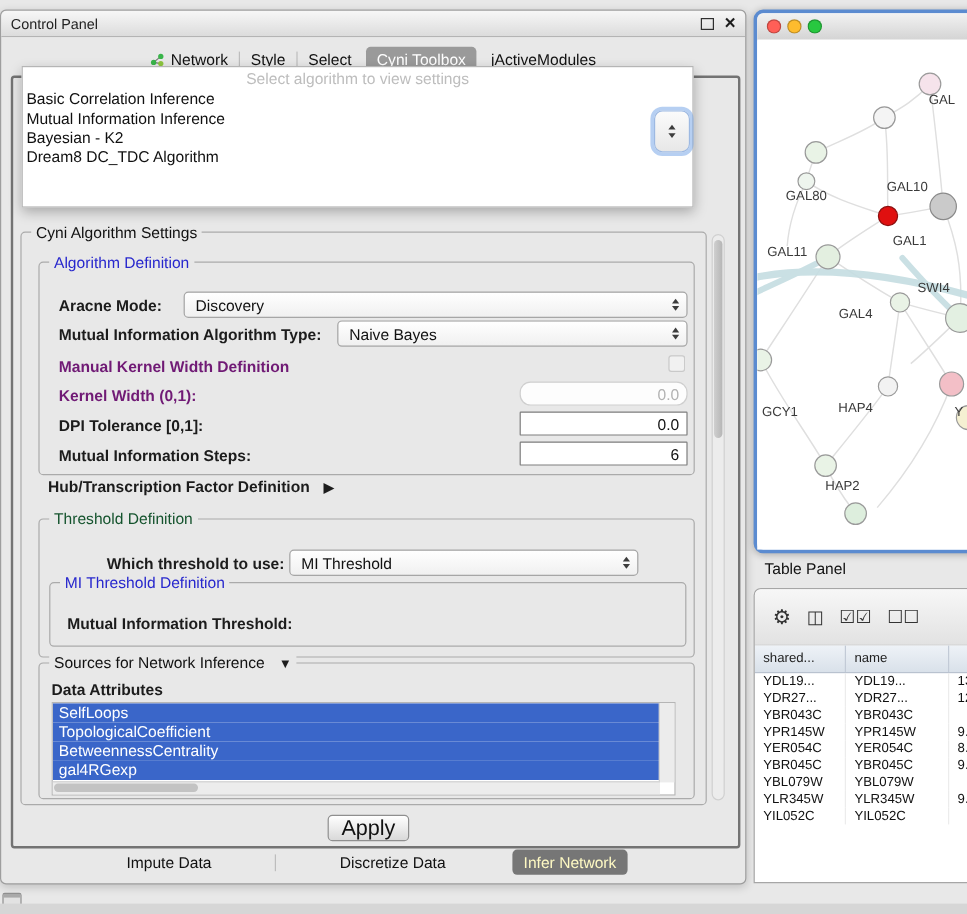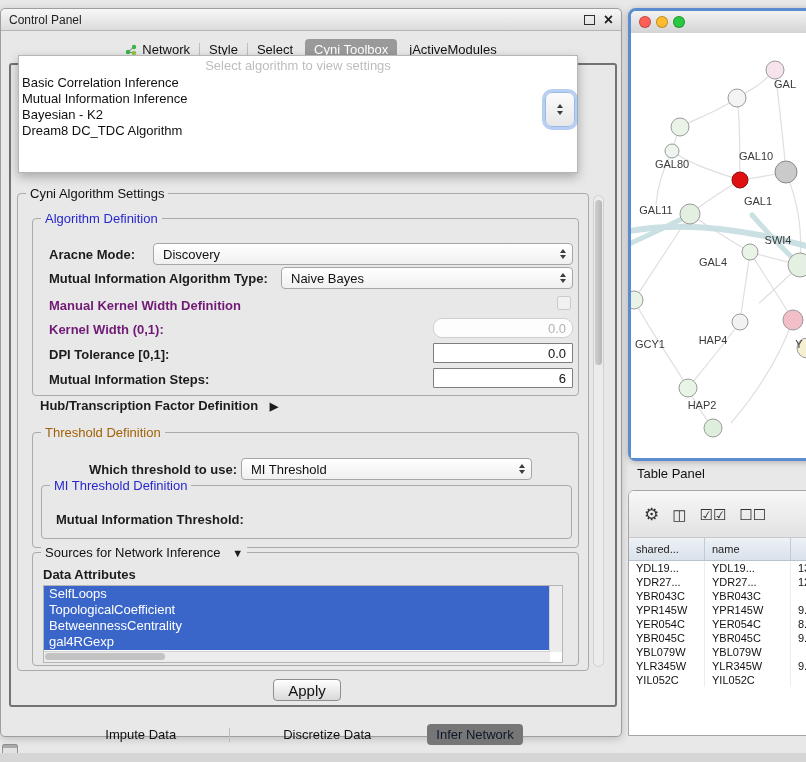--- a/index.html
+++ b/index.html
@@ -22,21 +22,21 @@
   .tab.active{background:#9a9a9a;color:#fff;border-radius:4px;margin:0 3px;}
   .tabsep{width:1px;height:14px;background:#bdbdbd;}
 
   .content{position:absolute;left:8px;top:54px;width:604px;height:640px;border:2px solid #737373;
        border-radius:3px;background:#e8e8e8;}
 
   .group{position:absolute;border:1px solid #aaaaaa;border-radius:4px;}
   .group-title{position:absolute;top:-8px;left:8px;background:#e8e8e8;padding:0 4px;font-size:13px;
        color:#111;white-space:nowrap;}
   .group-title.blue{color:#2727cd;}
-  .group-title.green{color:#a16207;}
+  .group-title.green{color:#14532d;}
 
   #cyni-group{left:6px;top:128px;width:570px;height:476px;}
   #alg-group{left:14px;top:24px;width:545px;height:176px;}
   #thr-group{left:14px;top:238px;width:545px;height:114px;}
   #mi-subgroup{position:absolute;left:8px;top:52px;width:529px;height:52px;border:1px solid #aaa;border-radius:4px;}
   #src-group{left:14px;top:358px;width:545px;height:112px;}
 
   .row-label{position:absolute;font-size:13px;font-weight:bold;color:#1c1c1c;white-space:nowrap;}
   .row-label.disabled{color:#701a75;}
   .plain-label{position:absolute;font-size:13px;font-weight:bold;color:#1c1c1c;white-space:nowrap;}
@@ -68,26 +68,26 @@
   .vscroll{position:absolute;right:0;top:0;bottom:10px;width:12px;background:#ececec;border-left:1px solid #d2d2d2;}
   .hscroll{position:absolute;left:0;bottom:0;right:12px;height:10px;background:#ececec;border-top:1px solid #d2d2d2;}
   .hthumb{position:absolute;left:1px;top:1px;width:120px;height:7px;background:#c3c3c3;border-radius:4px;}
 
   .settings-scroll{position:absolute;left:582px;top:130px;width:11px;height:472px;background:#ececec;
        border:1px solid #d0d0d0;border-radius:6px;box-sizing:border-box;}
   .settings-thumb{position:absolute;left:1px;right:1px;top:4px;height:165px;background:linear-gradient(90deg,#cfcfcf,#b6b6b6);
        border-radius:5px;}
 
   .apply-btn{position:absolute;left:262px;top:614px;width:68px;height:22px;background:linear-gradient(#ffffff,#d9d9d9);
-       border:1px solid #8f8f8f;border-radius:4px;box-sizing:border-box;font-size:15px;color:#111;
+       border:1px solid #8f8f8f;border-radius:4px;box-sizing:border-box;font-size:18px;color:#111;
        display:flex;align-items:center;justify-content:center;}
 
   .bottom-tabbar{position:absolute;left:0;top:699px;width:100%;display:flex;justify-content:center;
        align-items:center;font-size:13px;color:#111;gap:44px;}
-  .bottom-tabbar .tab.activedark{background:#767676;color:#0f172a;border-radius:4px;margin:16px 3px;text-align:right;}
+  .bottom-tabbar .tab.activedark{background:#767676;color:#fef9c3;border-radius:4px;margin:0 3px;text-align:right;}
 
   
   .popup{position:absolute;left:18px;top:55px;width:560px;height:118px;background:#fff;
        border:1px solid #b5b5b5;box-shadow:0 4px 10px rgba(0,0,0,.28);z-index:50;padding-top:1px;box-sizing:border-box;}
   .popup-placeholder{height:18px;line-height:18px;text-align:center;color:#bdbdbd;font-size:13px;}
   .popup-item{height:16px;line-height:16px;padding-left:3px;font-size:13px;color:#101010;white-space:nowrap;}
   .popup-item.selected{font-weight:bold;}
 
   .combo-frag{position:absolute;left:545px;top:92px;width:30px;height:35px;z-index:60;border-radius:7px;
        background:linear-gradient(#fbfbfb,#e7e7e7);border:1px solid #9db9e2;

